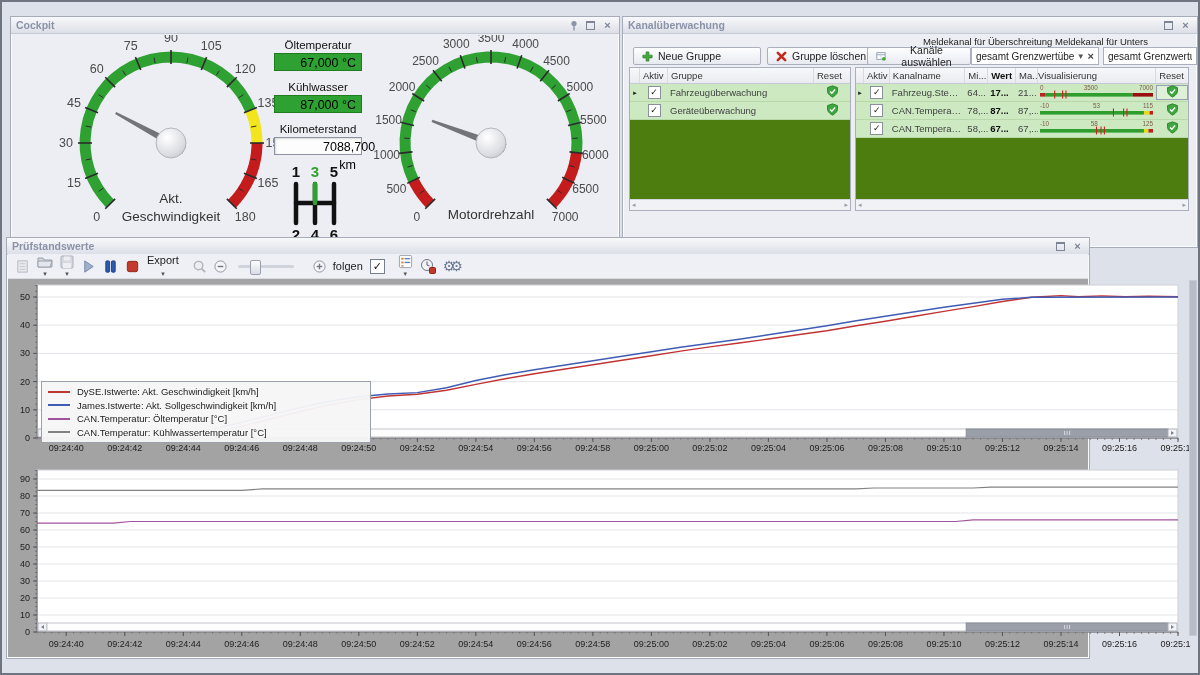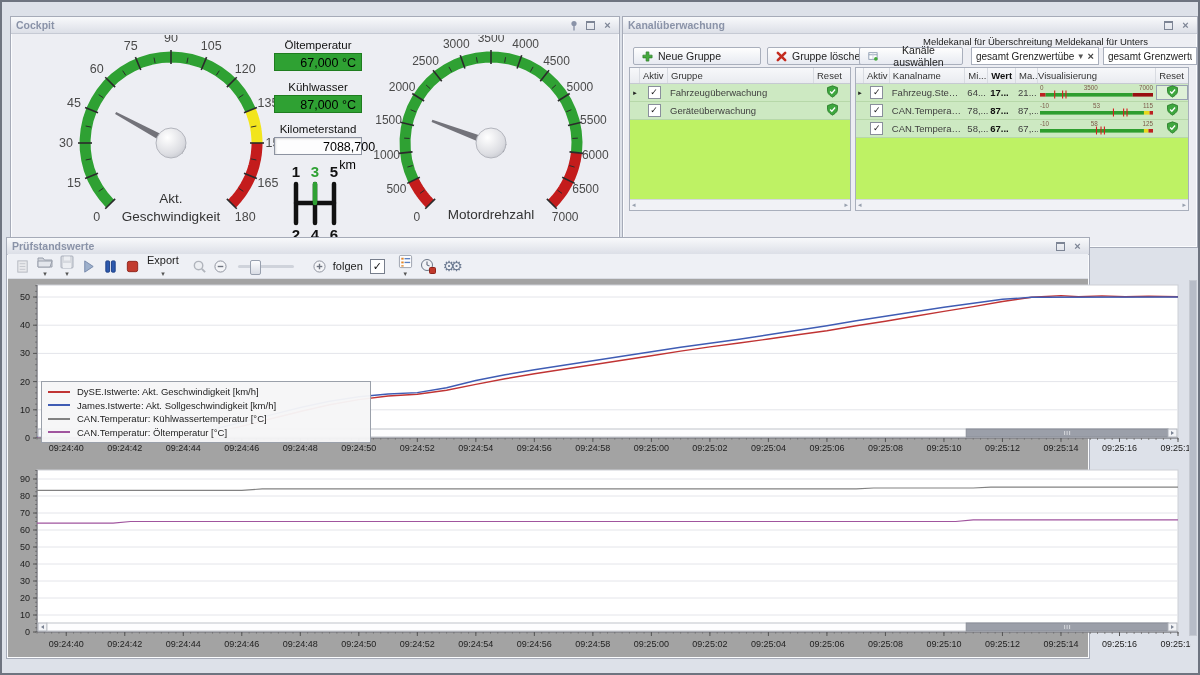--- a/index.html
+++ b/index.html
@@ -24,21 +24,21 @@
   
   .btn{position:absolute;display:inline-flex;align-items:center;gap:5px;height:18px;padding:0 8px;
        background:linear-gradient(#fefefe,#e7eaf1);border:1px solid #a9afbc;border-radius:2px;
        font-size:10.5px;color:#222;box-sizing:border-box;}
   .small-label{position:absolute;font-size:9.5px;color:#222;white-space:nowrap;}
   .dd{position:absolute;height:18px;background:#fff;border:1px solid #a9afbc;font-size:10px;color:#222;
       display:flex;align-items:center;padding:0 4px;box-sizing:border-box;overflow:hidden;}
   .dd .ddtxt{flex:1;white-space:nowrap;overflow:hidden;}
   .dd .caret{font-size:8px;color:#555;margin:0 3px;}
   .dd .ddx{font-size:11px;color:#444;font-weight:bold;}
-  .ktable{position:absolute;background:#bef264;border:1px solid #a9afbc;display:flex;flex-direction:column;box-sizing:border-box;}
+  .ktable{position:absolute;background:#4d7c0f;border:1px solid #a9afbc;display:flex;flex-direction:column;box-sizing:border-box;}
   .thead{display:flex;height:15px;background:linear-gradient(#f7f8fa,#e9ebf0);border-bottom:1px solid #c6cad2;
          font-size:9.5px;color:#333;align-items:center;flex:none;}
   .th{padding:0 3px;border-right:1px solid #d8dbe1;box-sizing:border-box;white-space:nowrap;overflow:hidden;height:100%;display:flex;align-items:center;}
   .trow{display:flex;height:17px;background:#cde9c2;border-bottom:1px solid #b7d8a9;font-size:9.5px;
         color:#3f3f3f;align-items:center;flex:none;}
   .c{box-sizing:border-box;padding:0 2px;white-space:nowrap;overflow:hidden;}
   .gi{width:10px;font-size:6px;color:#222;padding:0;text-align:center;}
   .ga{width:28px;text-align:center;}
   .gn{flex:1;}
   .gr{width:36px;text-align:center;}
@@ -252,21 +252,21 @@
           <path d="M4.5 1h3v3.5H11v3H7.5V11h-3V7.5H1v-3h3.5z" fill="#44aa3c" stroke="#2f7d2a" stroke-width=".8"></path>
         </svg>
       <span>Neue Gruppe</span>
     </button>
     <button class="btn" style="left:144px;top:30px;width:130px;">
       <svg width="11" height="11" viewBox="0 0 12 12">
           <path d="M2 2 L10 10 M10 2 L2 10" stroke="#c42b1f" stroke-width="2.8" stroke-linecap="round"></path>
         </svg>
       <span>Gruppe löschen</span>
     </button>
-    <button class="btn" style="left:236px;top:30px;width:104px;">
+    <button class="btn" style="left:244px;top:30px;width:104px;">
       <svg width="12" height="12" viewBox="0 0 12 12">
           <rect x="1" y="2" width="10" height="8" fill="#fff" stroke="#8494aa"></rect>
           <line x1="1" y1="4.5" x2="11" y2="4.5" stroke="#8494aa"></line>
           <line x1="6" y1="2" x2="6" y2="10" stroke="#c6cedc"></line>
           <circle cx="9.5" cy="9.5" r="2.2" fill="#44aa3c"></circle>
         </svg>
       <span>Kanäle auswählen</span>
     </button>
     <div class="dd" style="left:348px;top:30px;width:128px;">
       <span class="ddtxt">gesamt Grenzwertüberschreitung</span>
@@ -1059,25 +1059,25 @@
     <div class="legend" id="legend">
         <div class="lrow">
     <span class="lswatch" style="border-top-color: rgb(192, 52, 52);"></span>
     <span class="ltext">DySE.Istwerte: Akt. Geschwindigkeit [km/h]</span>
   </div>
         <div class="lrow">
     <span class="lswatch" style="border-top-color: rgb(63, 92, 180);"></span>
     <span class="ltext">James.Istwerte: Akt. Sollgeschwindigkeit [km/h]</span>
   </div>
         <div class="lrow">
+    <span class="lswatch" style="border-top-color: rgb(160, 84, 158);"></span>
+    <span class="ltext">CAN.Temperatur: Öltemperatur [°C]</span>
+  </div>
+        <div class="lrow">
     <span class="lswatch" style="border-top-color: rgb(130, 130, 130);"></span>
     <span class="ltext">CAN.Temperatur: Kühlwassertemperatur [°C]</span>
-  </div>
-        <div class="lrow">
-    <span class="lswatch" style="border-top-color: rgb(160, 84, 158);"></span>
-    <span class="ltext">CAN.Temperatur: Öltemperatur [°C]</span>
   </div>
       </div>
     <div class="vscroll">
         <span class="vthumb"></span>
       </div>
   </section>
 </div>
 
 </body></html>

